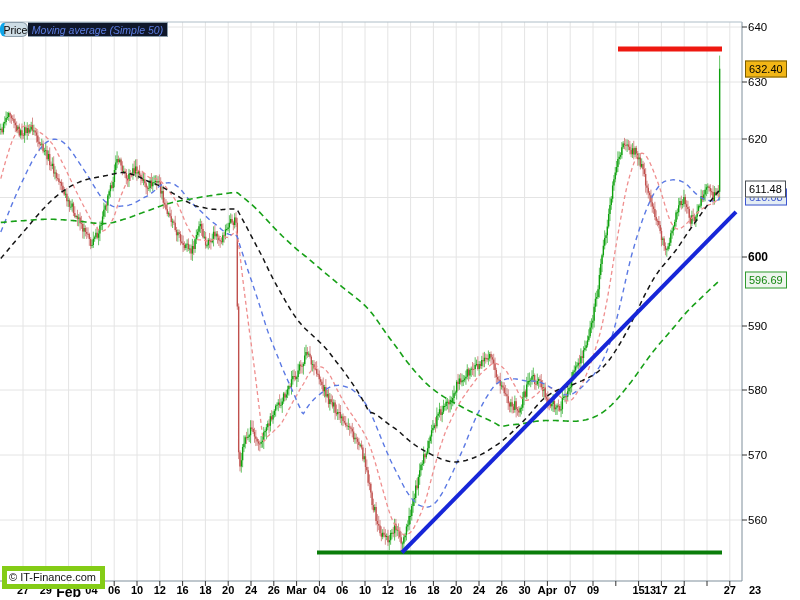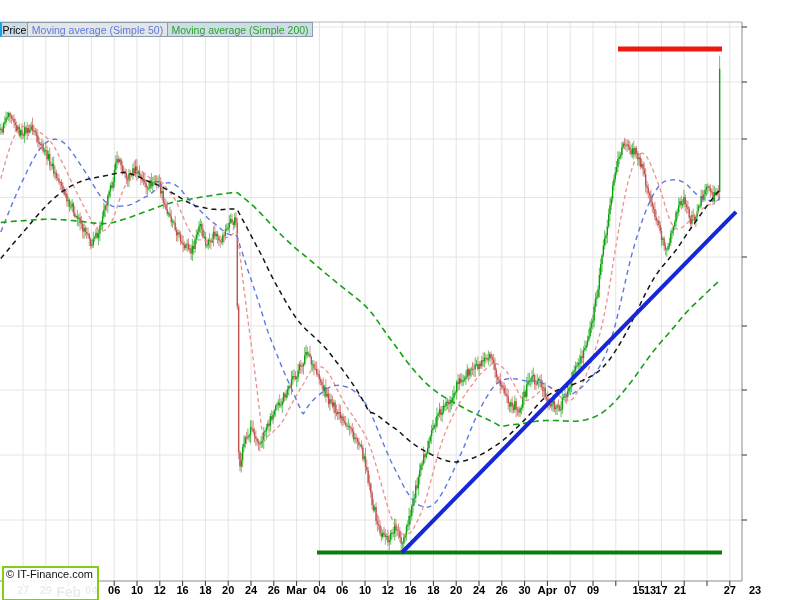--- a/index.html
+++ b/index.html
@@ -15,46 +15,45 @@
   #ts-icon .gc { position:absolute; left:11px; top:3px; width:6px; height:11px; background:#cfe8cf; border:2px solid #0f9e0f; }
   #t-symbol { margin-left:2px; }
   #t-quote { margin-left:28px; }
   #t-timeframe { margin-left:26px; }
   #t-datetime { margin-left:10px; }
   #t-brand { margin-left:auto; margin-right:4px; }
 
   #legend { position:absolute; left:0; top:22px; height:15px; display:flex; z-index:6; }
   .lg-item { height:15px; display:flex; align-items:center; justify-content:center;
     font-size:10.5px; border:1px solid #8b9dab; border-left:none; white-space:nowrap; }
-  .lg-item:first-child { border-left:2px solid #0ea5e9; }
+  .lg-item:first-child { border-left:4px solid #0ea5e9;border-radius:6px; }
 
   #plot-svg { position:absolute; left:0; top:0; z-index:1; }
 
   #y-axis { position:absolute; left:743px; top:0; width:57px; height:600px; z-index:5; }
   .y-tick-label { position:absolute; left:5px; font-size:11.5px; color:#000; transform:translateY(-50%); }
   .price-tag { position:absolute; left:2px; transform:translateY(-50%); font-size:11px;
     padding:1px 3px 1px 3px; line-height:13px; border-width:1px; border-style:solid; white-space:nowrap; }
 
   #x-axis { position:absolute; left:0; top:582px; width:743px; height:18px; z-index:5; }
   .x-tick-label { position:absolute; top:2px; font-size:11px; font-weight:bold; color:#000;
     transform:translateX(-50%); white-space:nowrap; }
 
   #copyright { position:absolute; left:2px; top:566px; z-index:6; font-size:11px; color:#111;
-    background:rgba(255,255,255,0.92); border:2px solid #84cc16; padding:0 4px 19px 2px; }
+    background:rgba(255,255,255,0.92); border:5px solid #84cc16; padding:0 4px 1px 2px; }
 </style>
 </head>
 <body>
 
 <div id="app">
 
 
   <div id="legend">
       <div class="lg-item" style="width: 28px; background: rgb(205, 220, 229); color: rgb(0, 0, 0);">Price</div>
-      <div class="lg-item" style="width: 140px; background: #e5e5e5; color: rgb(91, 124, 224);">Moving average (Simple 50)</div>
-      <div class="lg-item" style="width: 145px; background: rgb(205, 220, 229); color: rgb(43, 162, 43);">Moving average (Simple 200)</div>
+      <div class="lg-item" style="width: 140px; background: #0f172a; color: rgb(91, 124, 224); font-style: italic;">Moving average (Simple 50)</div>
     </div>
 
   <svg id="plot-svg" width="800" height="600">
       <g stroke="#e4e4e4" stroke-width="1">
         <line x1="23" y1="22" x2="23" y2="581"></line>
         <line x1="45.8" y1="22" x2="45.8" y2="581"></line>
         <line x1="68.6" y1="22" x2="68.6" y2="581"></line>
         <line x1="91.4" y1="22" x2="91.4" y2="581"></line>
         <line x1="114.2" y1="22" x2="114.2" y2="581"></line>
         <line x1="137" y1="22" x2="137" y2="581"></line>
@@ -147,20 +146,34 @@
         <line x1="593" y1="581" x2="593" y2="586" stroke="#333"></line>
         <line x1="615.8" y1="581" x2="615.8" y2="586" stroke="#333"></line>
         <line x1="638.6" y1="581" x2="638.6" y2="586" stroke="#333"></line>
         <line x1="661.4" y1="581" x2="661.4" y2="586" stroke="#333"></line>
         <line x1="684.2" y1="581" x2="684.2" y2="586" stroke="#333"></line>
         <line x1="707" y1="581" x2="707" y2="586" stroke="#333"></line>
         <line x1="729.8" y1="581" x2="729.8" y2="586" stroke="#333"></line>
       </g>
     </svg>
 
+  <div id="y-axis">
+      <div class="y-tick-label" style="top: 27px;">640</div>
+      <div class="y-tick-label" style="top: 82px;">630</div>
+      <div class="y-tick-label" style="top: 139px;">620</div>
+      <div class="y-tick-label" style="top: 257px; font-weight: bold; font-size: 12px;">600</div>
+      <div class="y-tick-label" style="top: 326px;">590</div>
+      <div class="y-tick-label" style="top: 390px;">580</div>
+      <div class="y-tick-label" style="top: 455px;">570</div>
+      <div class="y-tick-label" style="top: 520px;">560</div>
+      <div class="price-tag" style="top: 279.84px; background: rgb(238, 245, 238); color: rgb(19, 134, 15); border-color: rgb(47, 155, 47);">596.69</div>
+      <div class="price-tag" style="top: 197.03px; background: rgb(228, 237, 244); color: rgb(60, 85, 207); border-color: rgb(60, 85, 207);">610.08</div>
+      <div class="price-tag" style="top: 188.84px; background: rgb(255, 255, 255); color: rgb(0, 0, 0); border-color: rgb(71, 77, 83);">611.48</div>
+      <div class="price-tag" style="top: 68.8px; background: rgb(242, 182, 22); color: rgb(0, 0, 0); border-color: rgb(122, 92, 0);">632.40</div>
+    </div>
   <div id="x-axis">
       <div class="x-tick-label" style="left: 23px;">27</div>
       <div class="x-tick-label" style="left: 45.8px;">29</div>
       <div class="x-tick-label" style="left: 68.6px; font-size: 14px;">Feb</div>
       <div class="x-tick-label" style="left: 91.4px;">04</div>
       <div class="x-tick-label" style="left: 114.2px;">06</div>
       <div class="x-tick-label" style="left: 137px;">10</div>
       <div class="x-tick-label" style="left: 159.8px;">12</div>
       <div class="x-tick-label" style="left: 182.6px;">16</div>
       <div class="x-tick-label" style="left: 205.4px;">18</div>

